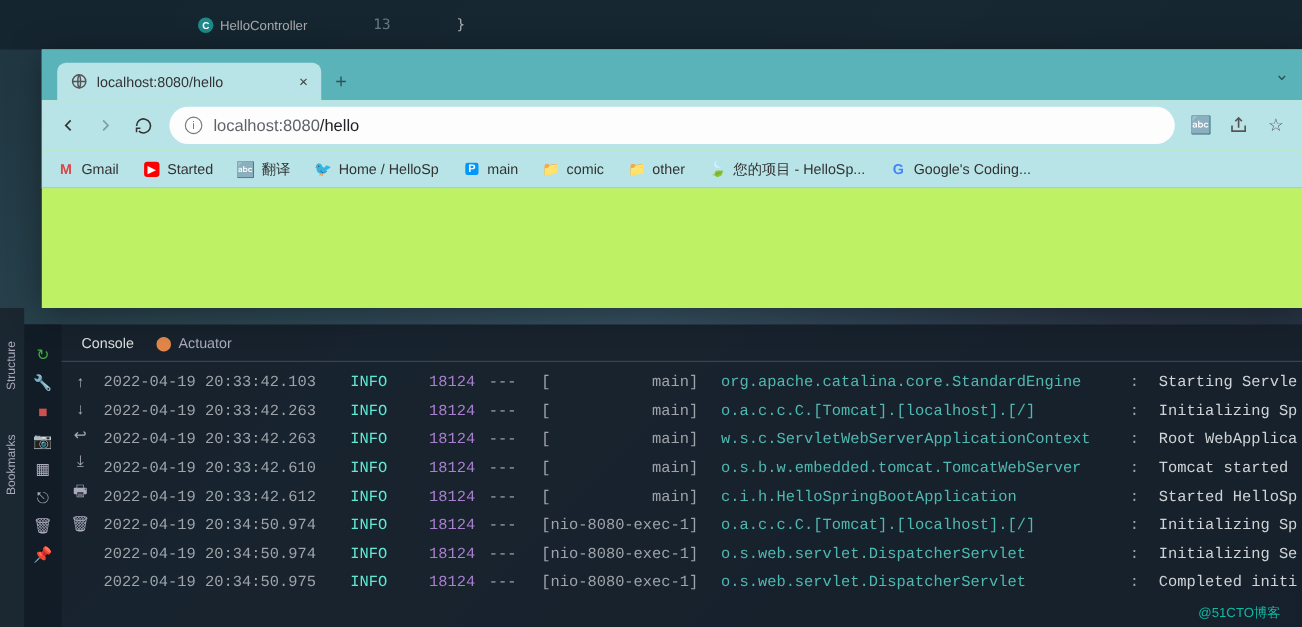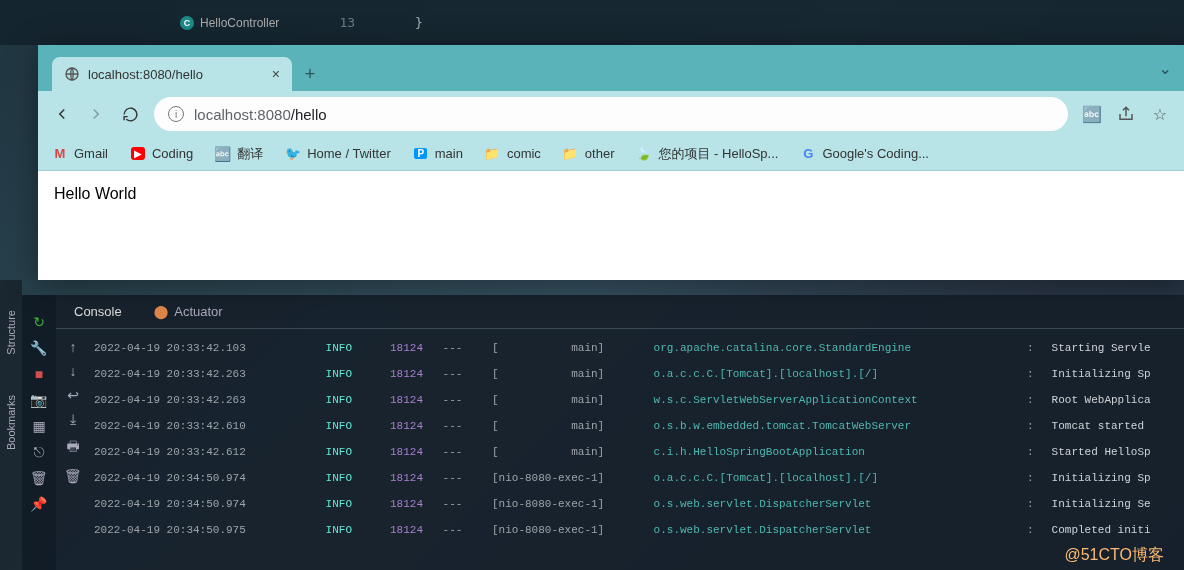--- a/index.html
+++ b/index.html
@@ -117,38 +117,38 @@
   display: flex; flex-direction: column; align-items: center; gap: 8px;
   padding-top: 18px;
 }
 .cp-gutter .gb { width: 18px; height: 18px; color: #aab; cursor: pointer; display: flex; align-items: center; justify-content: center; font-size: 14px; }
 .cp-gutter .red { color: #d05050; }
 .cp-gutter .green { color: #3fae3f; }
 
 .cp-body { flex: 1; display: flex; flex-direction: column; }
 .cp-tabs {
   height: 34px;
-  display: flex; align-items: center; gap: 20px;
+  display: flex; align-items: center; gap: 8px;
   padding: 0 12px;
   border-bottom: 1px solid #3a4a55;
 }
 .cp-tabs .ct { font-size: 13px; color: #aab; cursor: pointer; display: flex; align-items: center; gap: 6px; padding: 0 6px; height: 100%; }
 .cp-tabs .ct.act { color: #ddd; }
 .cp-tabs .bolt { color: #e0864a; }
 
 .log-area {
   flex:1; display:flex;
 }
 .log-gutter { width: 34px; display:flex; flex-direction:column; align-items:center; gap:8px; padding-top:10px; }
 .log-gutter .lg { color:#aab; font-size:14px; cursor:pointer; }
 
 .logs {
   flex: 1;
   font-family: Consolas, "Courier New", monospace;
-  font-size: 11px;
+  font-size: 14px;
   line-height: 26px;
   color: #cfd3d6;
   padding: 6px 4px;
   overflow: hidden;
   white-space: pre;
 }
 .logs .ts { color: #9da3a8; }
 .logs .lvl { color: #5eead4; }
 .logs .pid { color: #a97fd0; margin-left: 32px; }
 .logs .dash { color: #9da3a8; }
@@ -160,21 +160,21 @@
 .logs .c-lvl { width: 48px; text-align: right; }
 .logs .c-pid { width: 52px; padding-left: 6px; }
 .logs .c-dash { width: 36px; }
 .logs .c-thr { width: 155px; margin-left: 20px; }
 .logs .c-logger { width: 380px; }
 .logs .c-sep { width: 18px; color:#9da3a8; }
 .logs .c-msg { flex: 1; }
 
 .watermark {
   position: absolute; right: 20px; bottom: 4px;
-  color: #fdba74; font-size: 16px; z-index: 4; text-align: center;
+  color: #14b8a6; font-size: 12px; z-index: 4; text-align: center;
 }
 </style>
 </head>
 <body>
 
 <div class="ide-bg"></div>
 
 <div class="ide-top">
   <div class="file-item">
     <span class="cicon">C</span>
@@ -235,33 +235,33 @@
       <div class="bm">
         <span class="ic">
           <span style="color:#d44;font-weight:bold">M</span>
         </span>
         <span>Gmail</span>
       </div>
       <div class="bm">
         <span class="ic">
           <span style="background:#f00;color:#fff;padding:1px 3px;border-radius:3px;font-size:10px">▶</span>
         </span>
-        <span>Coding</span>
+        <span>Started</span>
       </div>
       <div class="bm">
         <span class="ic">
           <span style="color:#4285f4;font-size:14px">🔤</span>
         </span>
         <span>翻译</span>
       </div>
       <div class="bm">
         <span class="ic">
           <span style="color:#1da1f2">🐦</span>
         </span>
-        <span>Home / Twitter</span>
+        <span>Home / HelloSp</span>
       </div>
       <div class="bm">
         <span class="ic">
           <span style="background:#0096fa;color:#fff;padding:0 3px;border-radius:2px;font-size:10px;font-weight:bold">P</span>
         </span>
         <span>main</span>
       </div>
       <div class="bm">
         <span class="ic">
           <span style="color:#e8b64a">📁</span>
@@ -281,23 +281,20 @@
         <span>您的项目 - HelloSp...</span>
       </div>
       <div class="bm">
         <span class="ic">
           <span style="color:#4285f4;font-weight:bold">G</span>
         </span>
         <span>Google's Coding...</span>
       </div>
     </div>
 
-  <div class="page">
-    <span>Hello World</span>
-  </div>
 </div>
 
 <div class="ide-side">
   <span class="vtxt">Structure</span>
   <span class="vtxt">Bookmarks</span>
 </div>
 
 <div class="console-panel">
 
   <div class="cp-gutter">

